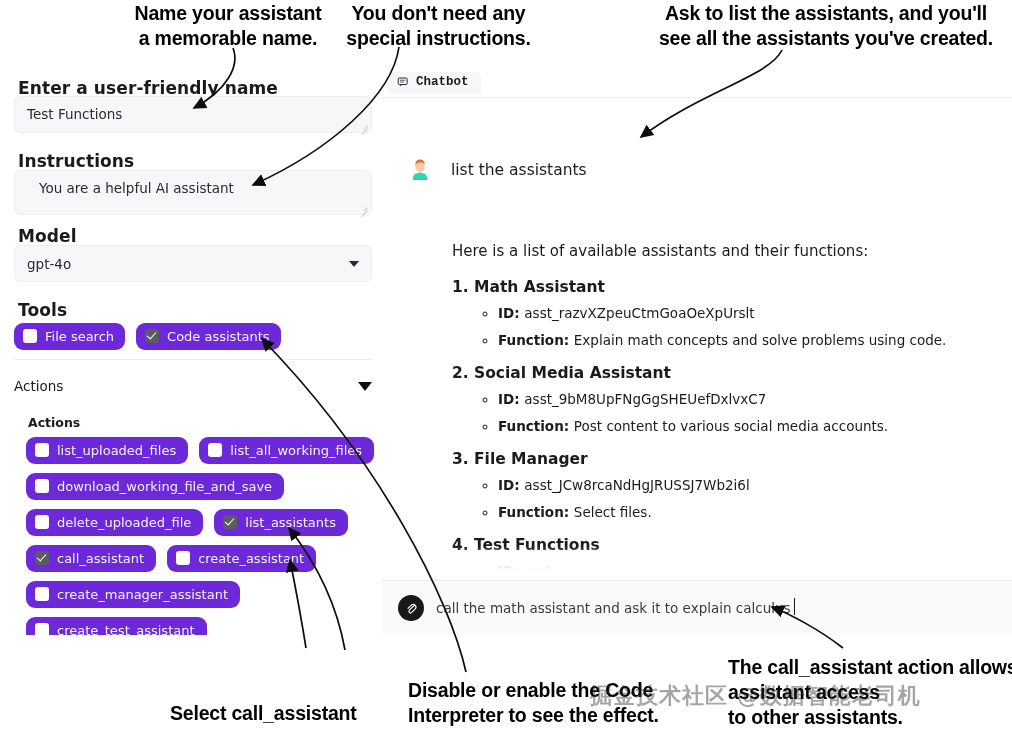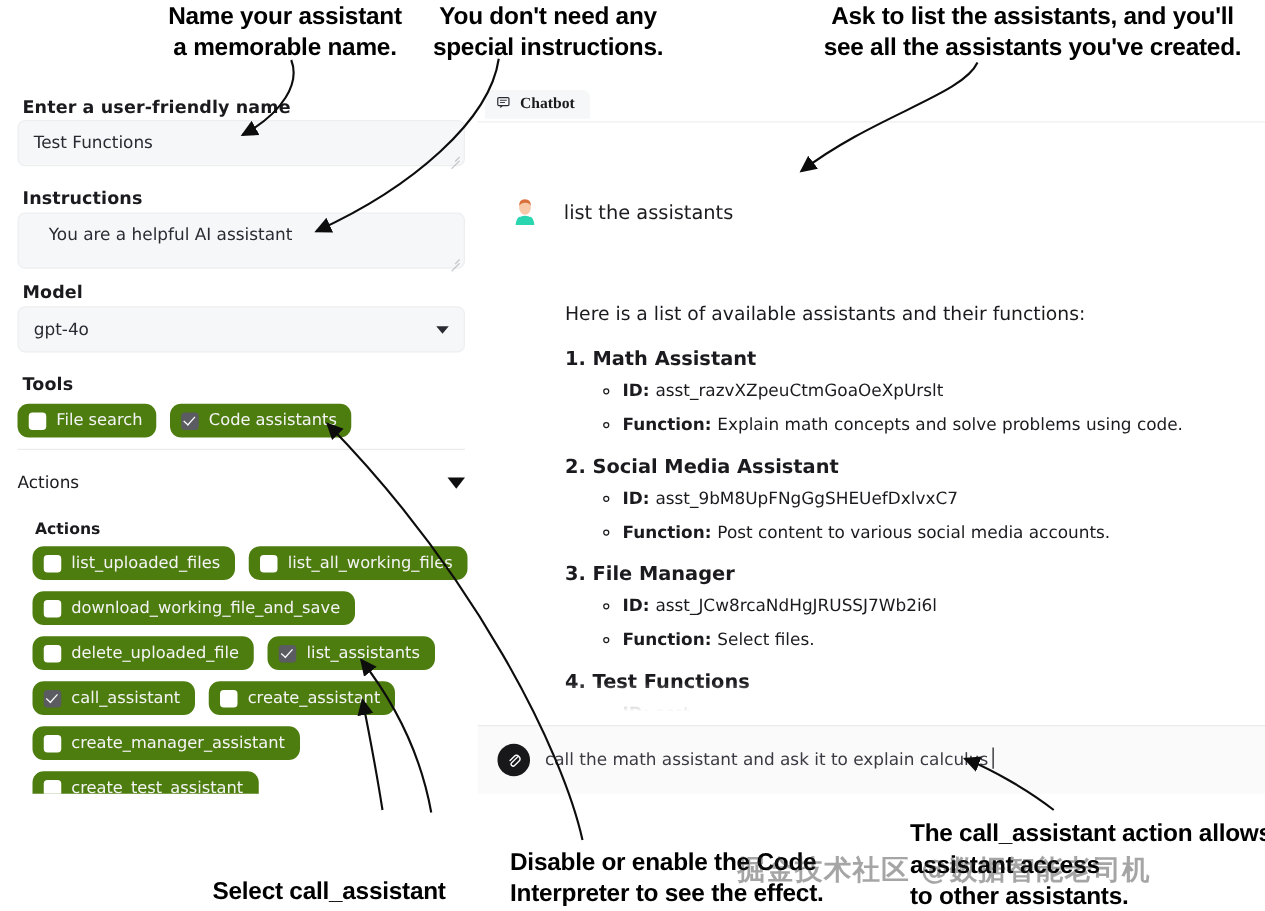--- a/index.html
+++ b/index.html
@@ -45,21 +45,21 @@
     left: 0; top: 62px;
     width: 381px;
     height: 573px;
     background: #ffffff;
     overflow: hidden;
   }
 
   .field-label {
     font-family: "DejaVu Sans", sans-serif;
     font-weight: bold;
-    font-size: 14px;
+    font-size: 17px;
     color: #1b1b1f;
     letter-spacing: 0.1px;
   }
 
   .textbox {
     position: relative;
     background: #f6f7f8;
     border: 1px solid #eceef0;
     border-radius: 6px;
     padding: 9px 12px;
@@ -104,23 +104,23 @@
   
   #tools-row {
     position: absolute;
     left: 14px; top: 261px;
     display: flex;
     gap: 11px;
   }
 
   .pill {
     display: inline-flex;
-    align-items: center;
+    align-items: flex-start;
     gap: 8px;
-    background: #4d7c0f;
+    background: #6d28d9;
     color: #f4f4f5;
     border-radius: 9px;
     padding: 6px 11px 6px 9px;
     font-size: 13px;
     font-family: "DejaVu Sans", sans-serif;
     white-space: nowrap;
     cursor: pointer;
   }
 
   .cb {
@@ -203,21 +203,21 @@
     height: 26px;
     border-bottom: 1px solid #eceef0;
   }
   #chat-tab {
     position: absolute;
     left: 6px; top: 0;
     display: flex; align-items: center; gap: 6px;
     background: #f6f7f8;
     border-radius: 6px 6px 0 0;
     padding: 3px 12px 5px 9px;
-    font-family: Liberation Serif, serif;
+    font-family: Liberation Mono, monospace;
     font-weight: bold;
     font-size: 12.5px;
     color: #1b1b1f;
   }
 
   #chat-scroll {
     position: absolute;
     left: 0; top: 38px;
     width: 630px;
     height: 480px;

